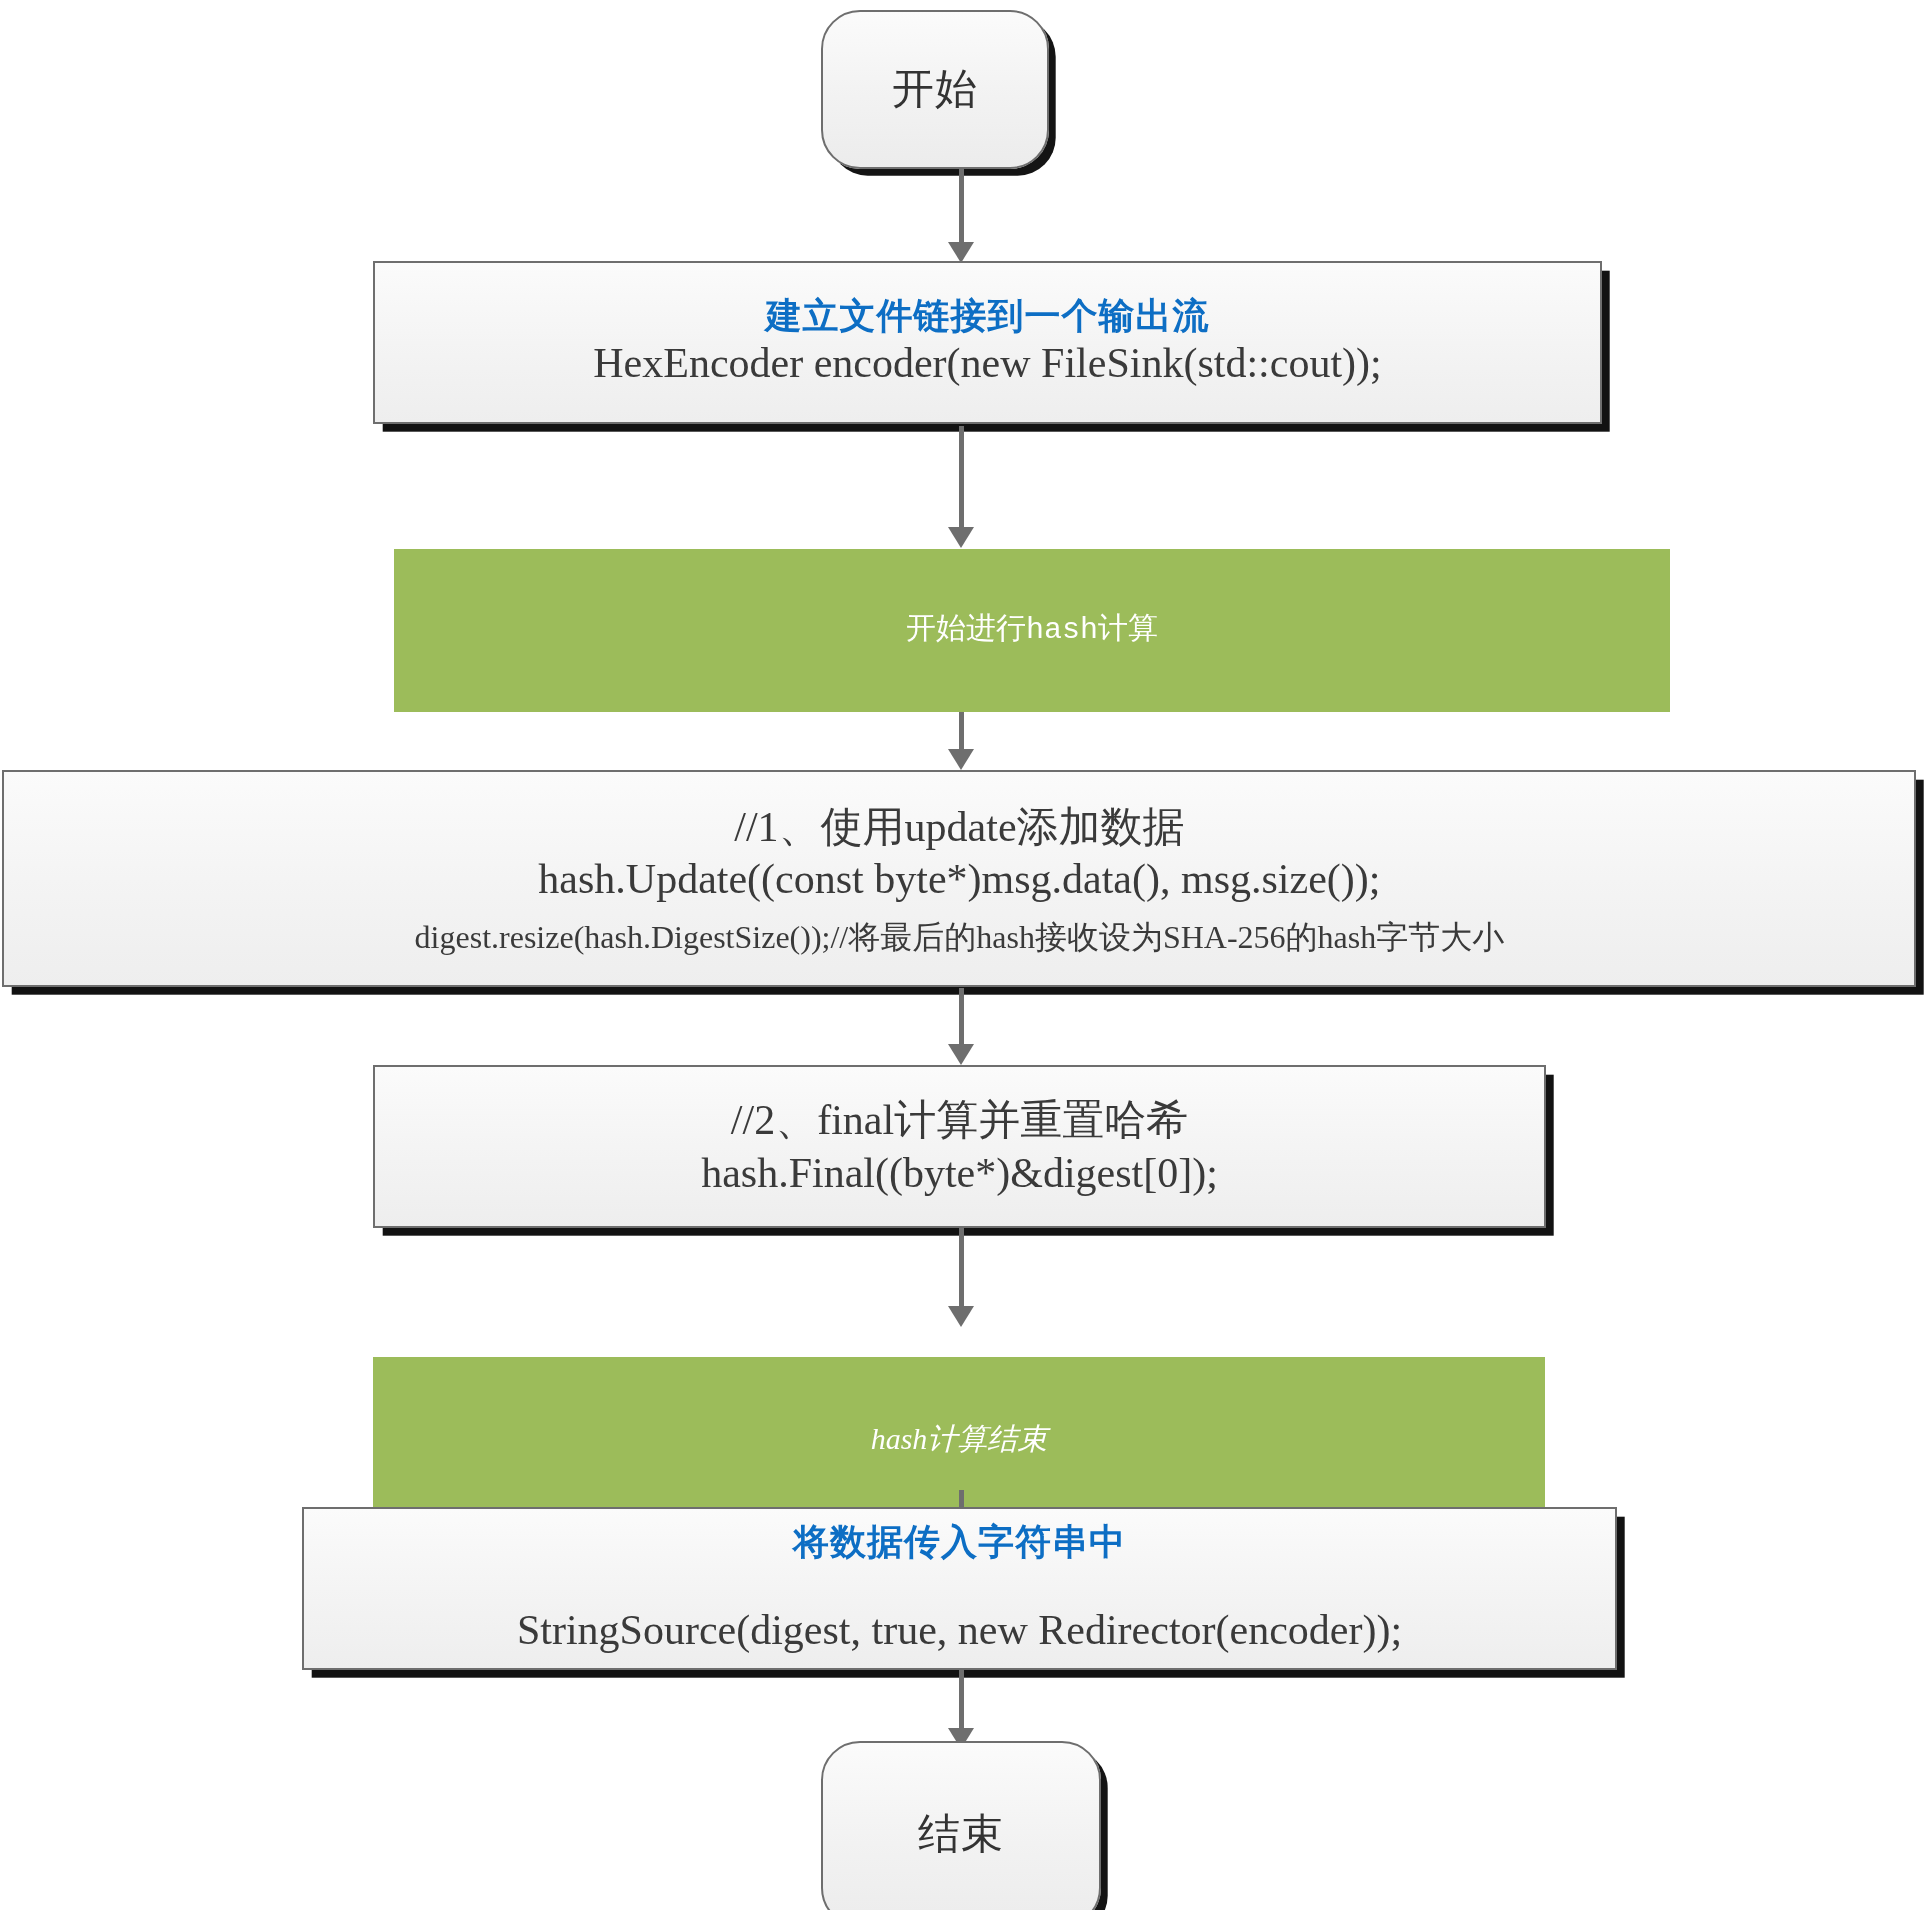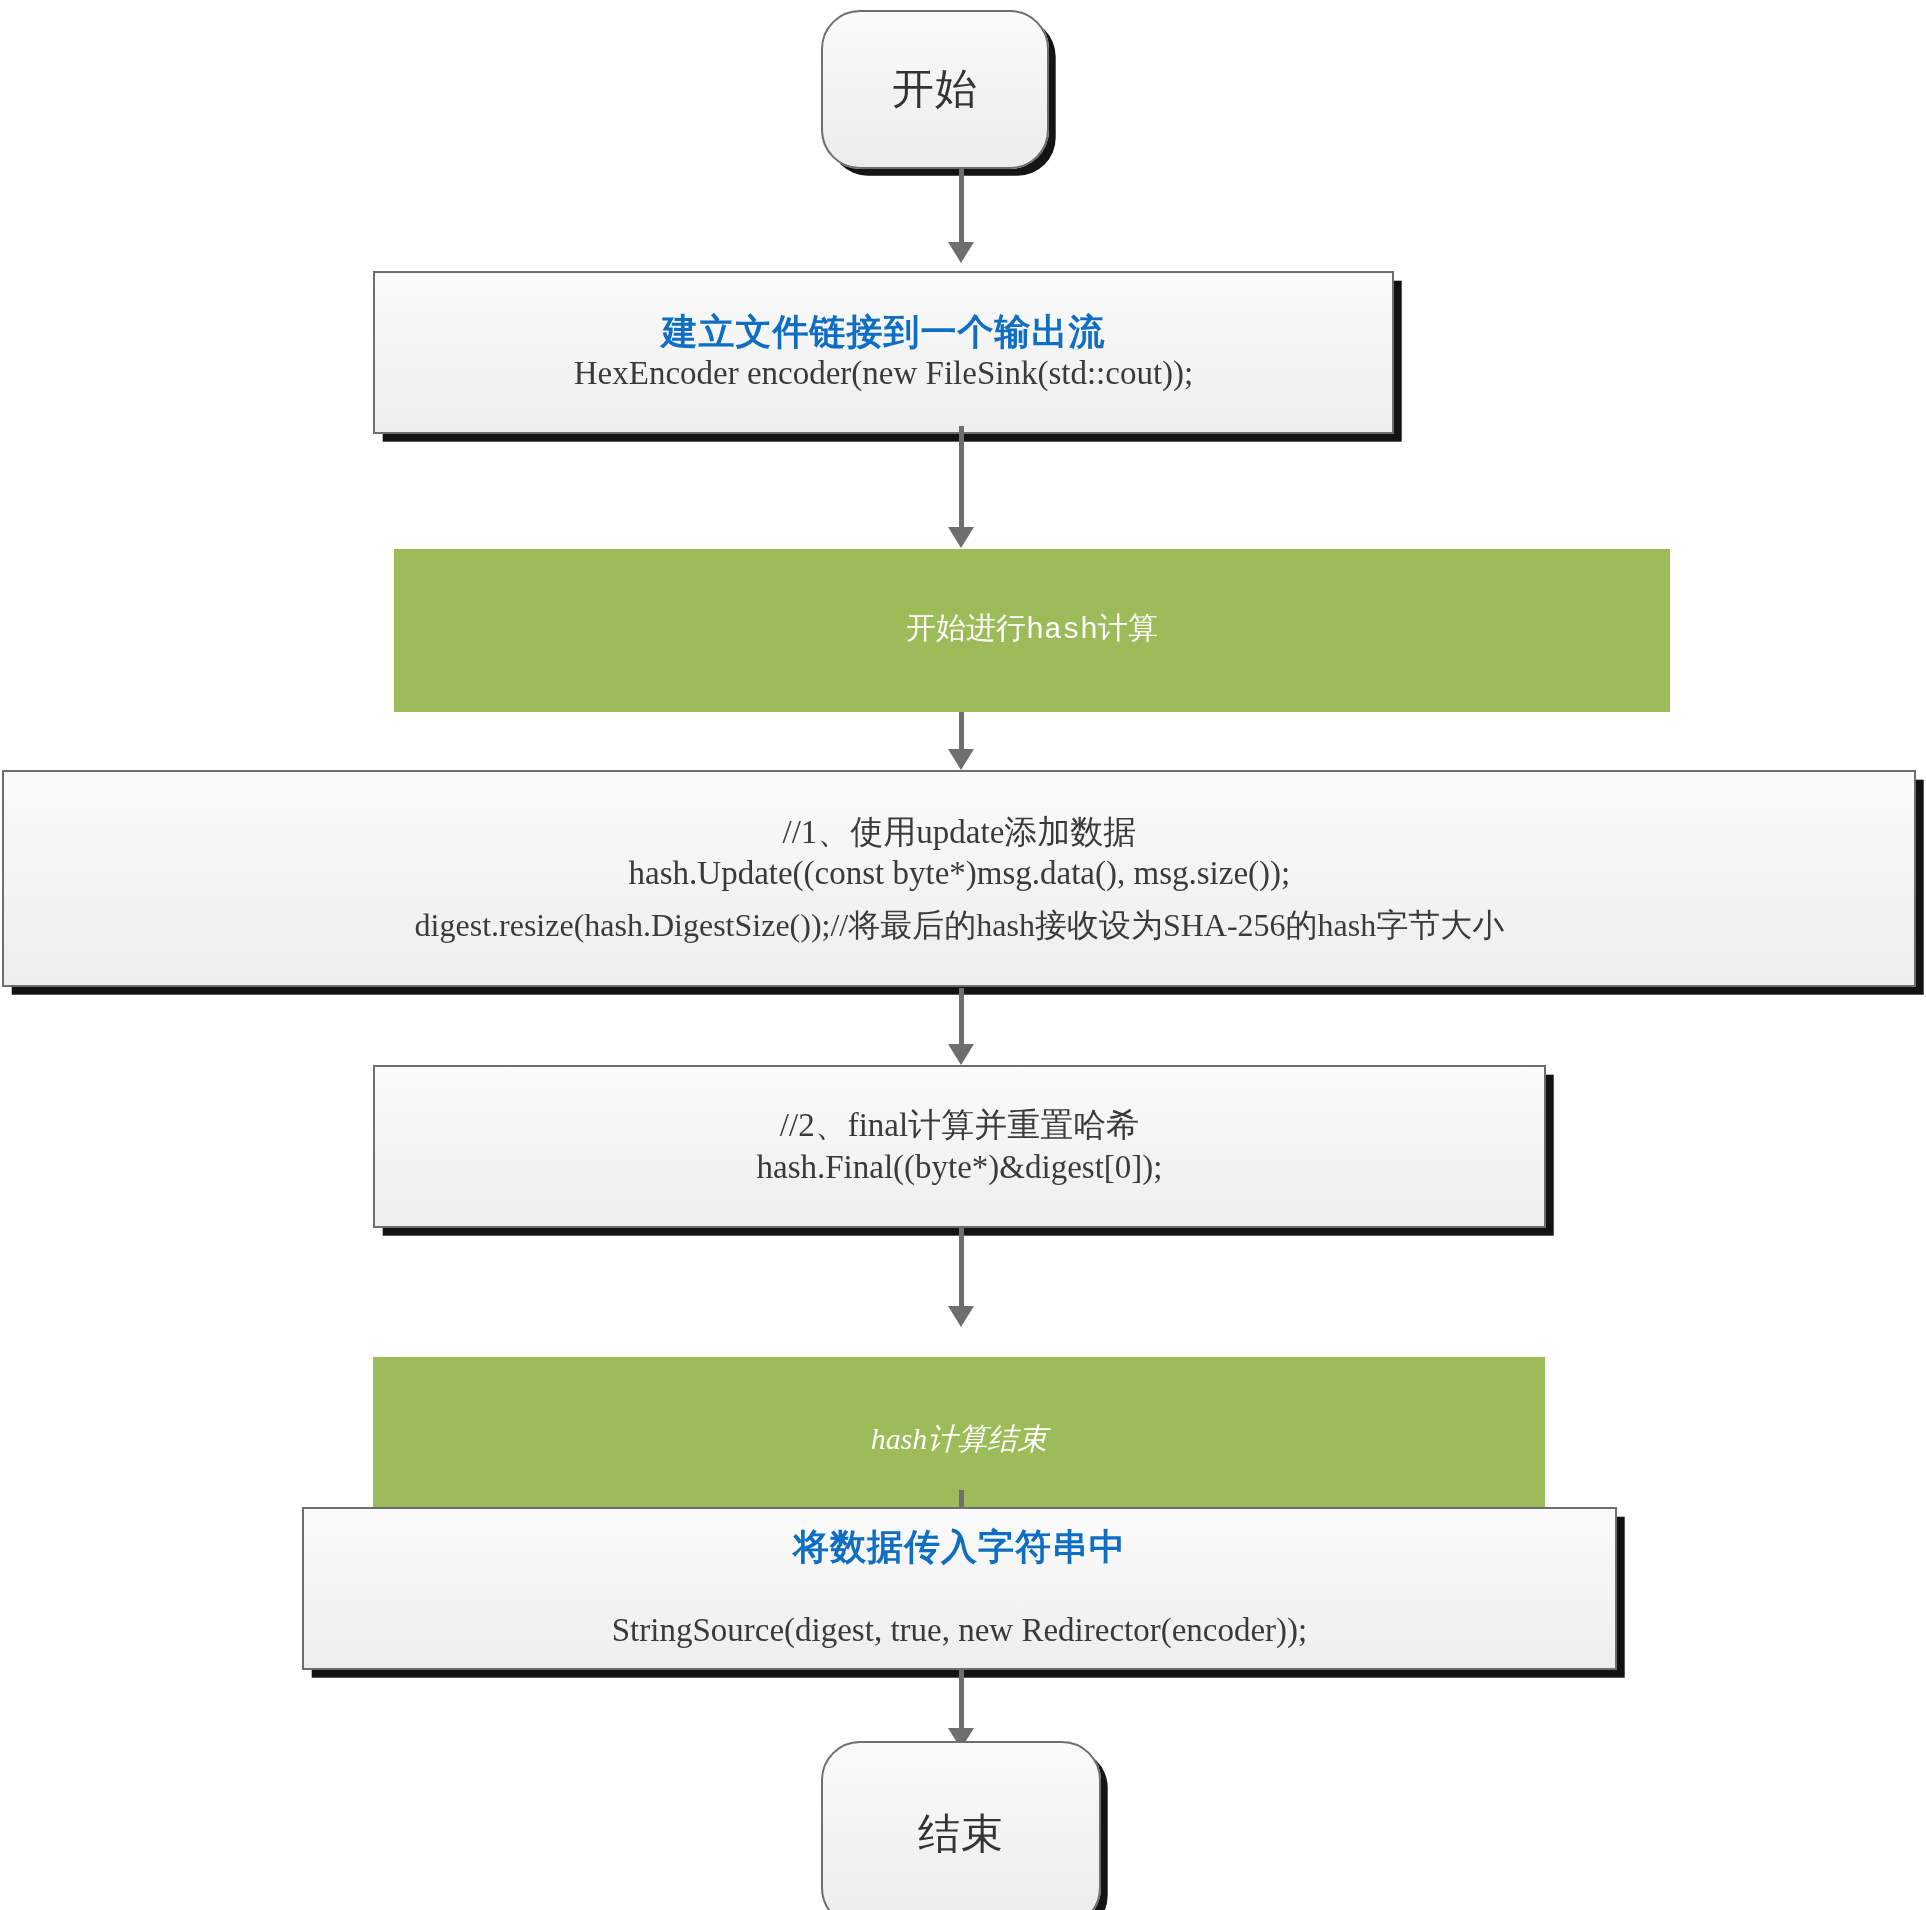--- a/index.html
+++ b/index.html
@@ -68,21 +68,21 @@
   .title-cn {
     color: #0d6ec4;
     font-weight: bold;
     font-size: 36px;
     line-height: 1.18;
     letter-spacing: 1px;
     white-space: nowrap;
   }
   .code-line {
     color: #3a3a3a;
-    font-size: 33px;
+    font-size: 42px;
     line-height: 1.25;
     white-space: nowrap;
     font-family: "Liberation Serif", "DejaVu Serif", serif;
   }
   .code-line.small {
     font-size: 32px;
     margin-top: 11px;
   }
 
   
@@ -116,21 +116,21 @@
 
   <div class="node terminator" style="left:821px; top:9.7px; width:228px; height:159px;">
     <div class="label">开始</div>
   </div>
 
   <div class="conn" style="left:961px; top:169px; height:94px;">
     <div class="stem" style="height:75px;"></div>
     <div class="head" style="top:73px;"></div>
   </div>
 
-  <div class="node process" style="left:373px; top:271px; width:1021px; height:163px;">
+  <div class="node process" style="left:373px; top:261px; width:1229px; height:163px;">
     <div class="title-cn">建立文件链接到一个输出流</div>
     <div class="code-line">HexEncoder encoder(new FileSink(std::cout));</div>
   </div>
 
   <div class="conn" style="left:961px; top:426px; height:123px;">
     <div class="stem" style="height:103px;"></div>
     <div class="head" style="top:101px;"></div>
   </div>
 
   <div class="node band" style="left:394px; top:549px; width:1276px; height:163px;font-family:Liberation Mono, monospace;">

